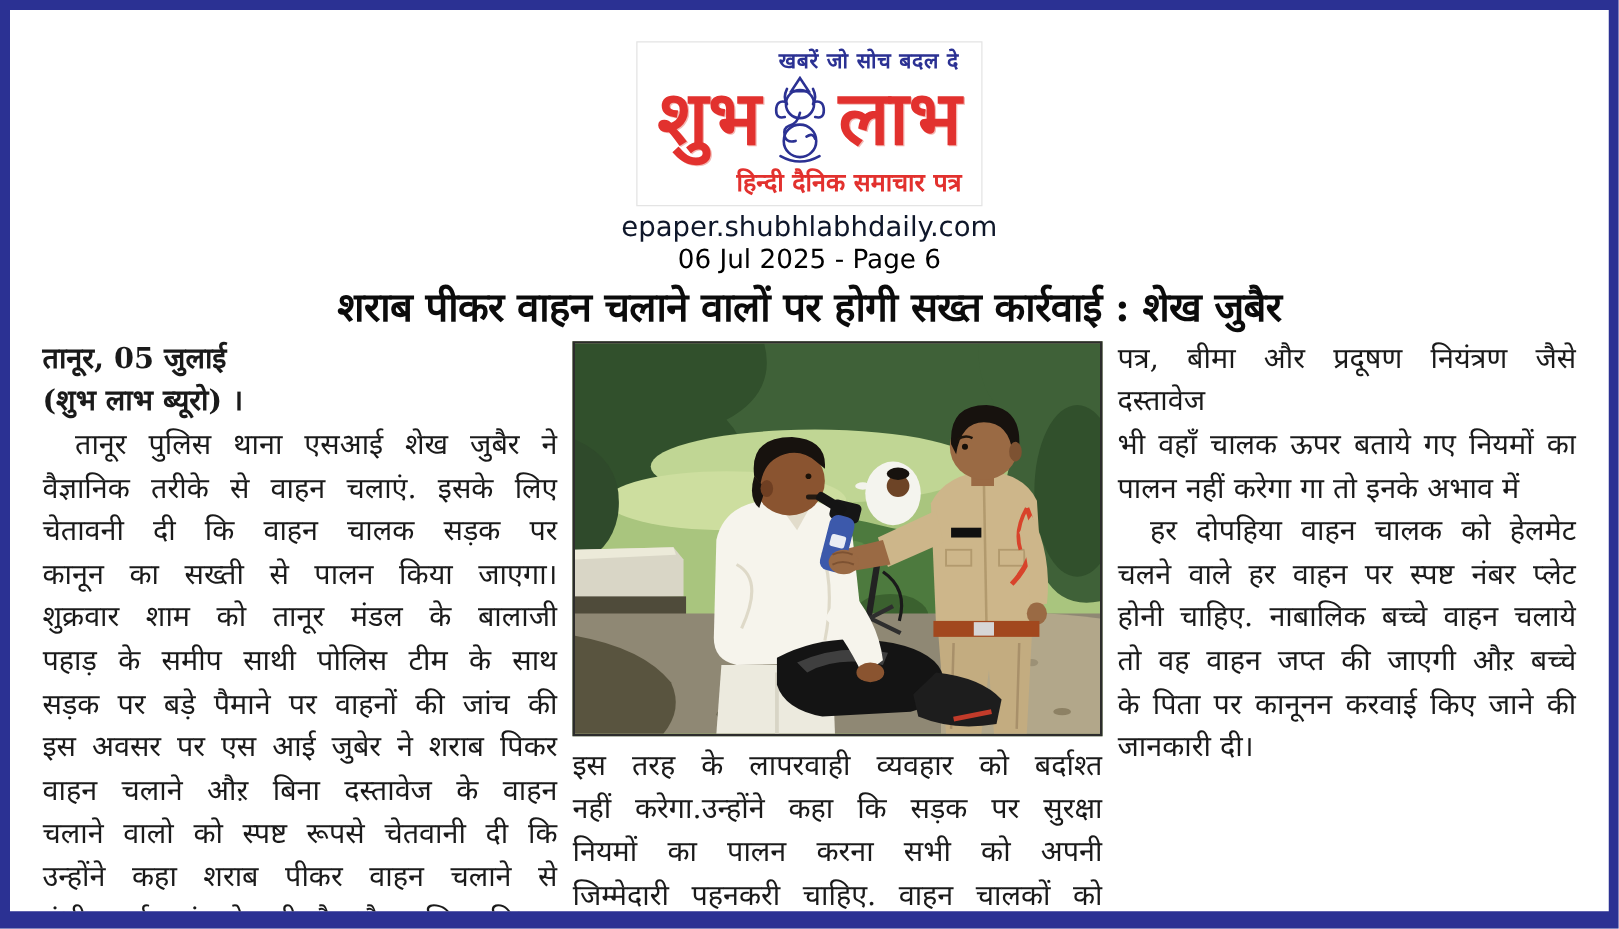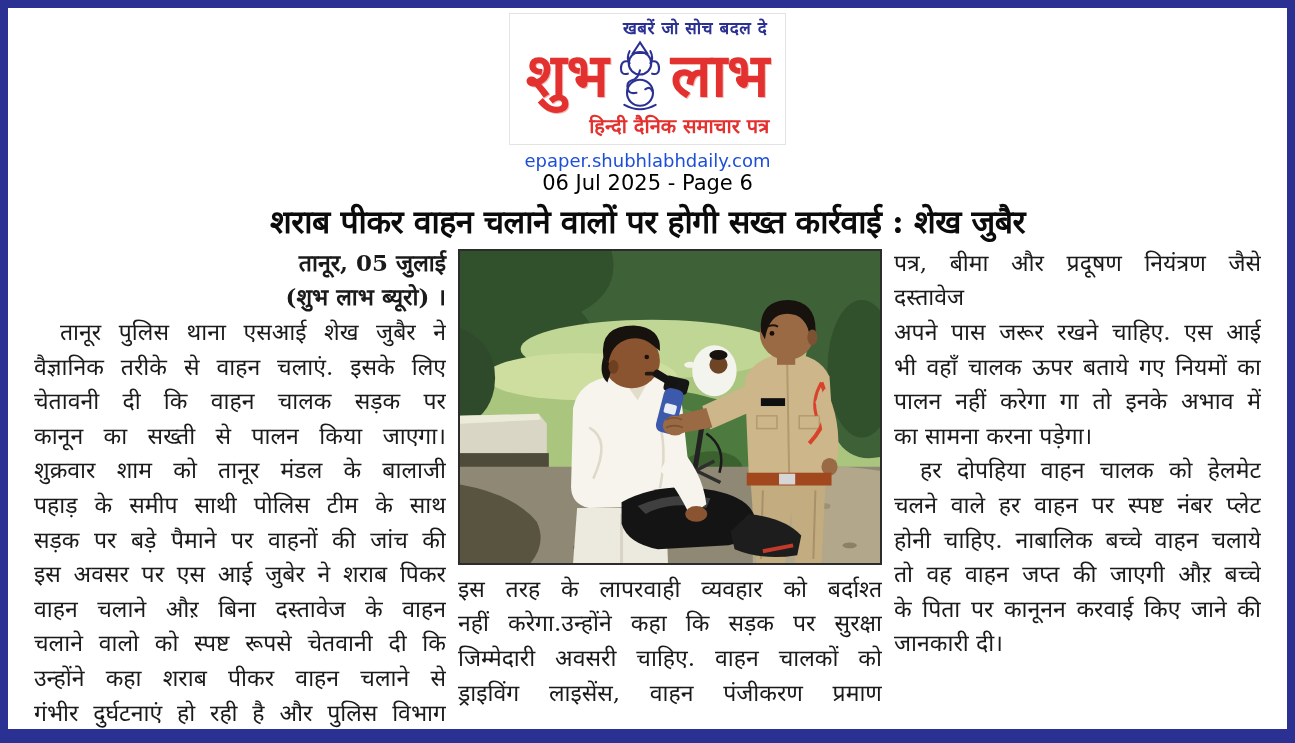--- a/index.html
+++ b/index.html
@@ -8,21 +8,21 @@
     width:1295px; height:743px;
     box-sizing:border-box;
     background:#ffffff;
     border:8px solid var(--border-blue,#2b3193);
     border-bottom-width:14px;
     overflow:hidden;
     font-family:"DejaVu Sans", sans-serif;
     color:#161616;
   }
   
-  .masthead { text-align:center; padding-top:5px; }
+  .masthead { text-align:center; padding-top:5px;margin-top:20px; }
   .logo-box {
     display:inline-block;
     border:1px solid #e4e4e4;
     padding:2px 16px 5px 16px;
     background:#ffffff;
     text-align:right;
   }
   .tagline {
     color:var(--border-blue,#2b3193);
     font-size:17px; font-weight:bold;
@@ -34,39 +34,39 @@
     color:var(--brand-red,#e2312e);
     font-family:"DejaVu Serif", serif;
     font-weight:bold; font-size:60px; line-height:.95;
     text-shadow:1px 1px 0 #f3b9b4;
   }
   .ganesha { width:52px; height:72px; display:inline-block; }
   .subtitle {
     color:var(--brand-red,#e2312e);
     font-size:20px; font-weight:bold; margin-top:1px;
   }
-  .site-url { font-size:18px; margin-top:5px; color:#1d4ed8; }
+  .site-url { font-size:22px; margin-top:5px; color:#0f172a; }
   .date-page { font-size:21px; color:#000000; }
   
   .headline {
     margin:9px 24px 2px 24px;
     text-align:center;
     font-family:"DejaVu Serif", serif;
     font-weight:bold;
     font-size:32px; line-height:1.15;
     color:#0b0b0b;
     letter-spacing:-0.5px;
   }
   
   .columns { display:flex; gap:12px; padding:0 26px; margin-top:5px; }
   .col { font-size:23px; line-height:34.6px; color:#1a1a1a; font-family:"DejaVu Serif", serif; }
   .col1 { width:412px; }
   .col2 { width:424px; }
   .col3 { flex:1; min-width:0; }
-  .dateline, .byline { font-weight:bold; text-align:right; white-space:nowrap; }
+  .dateline, .byline { font-weight:bold; text-align:left; white-space:nowrap; }
   .line { text-align:justify; text-align-last:justify; overflow:hidden; }
   .end-left .line:last-child { text-align-last:left; }
   .para-indent .line:first-child { text-indent:26px; }
   
   .photo {
     margin:3px 0 7px 0;
     border:2px solid #2c2c2c;
     height:312px;
     background:#8aa563;
   }
@@ -215,32 +215,31 @@
           <ellipse cx="213" cy="178" rx="12" ry="10" style="fill:var(--photo-skin-2)"></ellipse>
           <path d="M204 172 Q212 168 220 172 M204 180 Q212 176 221 180" stroke="#7d5232" stroke-width="1.6" fill="none"></path>
           <g transform="rotate(32 196 128)">
             <rect x="190" y="122" width="26" height="8" rx="3" fill="#141414"></rect>
           </g>
         </svg>
       </figure>
       <div class="lines">
           <div class="line">इस तरह के लापरवाही व्यवहार को बर्दाश्त</div>
           <div class="line">नहीं करेगा.उन्होंने कहा कि सड़क पर सुरक्षा</div>
-          <div class="line">जिम्मेदारी अवसरी चाहिए. वाहन चालकों को</div>
+          <div class="line">नियमों का पालन करना सभी को अपनी</div>
+          <div class="line">जिम्मेदारी पहनकरी चाहिए. वाहन चालकों को</div>
           <div class="line">ड्राइविंग लाइसेंस, वाहन पंजीकरण प्रमाण</div>
         </div>
     </div>
 
     <div class="col col3">
       <div class="lines end-left">
           <div class="line">पत्र, बीमा और प्रदूषण नियंत्रण जैसे दस्तावेज</div>
-          <div class="line">अपने पास जरूर रखने चाहिए. एस आई</div>
           <div class="line">भी वहाँ चालक ऊपर बताये गए नियमों का</div>
           <div class="line">पालन नहीं करेगा गा तो इनके अभाव में</div>
-          <div class="line">का सामना करना पड़ेगा।</div>
         </div>
       <div class="lines end-left para-indent">
           <div class="line">हर दोपहिया वाहन चालक को हेलमेट</div>
           <div class="line">चलने वाले हर वाहन पर स्पष्ट नंबर प्लेट</div>
           <div class="line">होनी चाहिए. नाबालिक बच्चे वाहन चलाये</div>
           <div class="line">तो वह वाहन जप्त की जाएगी औऱ बच्चे</div>
           <div class="line">के पिता पर कानूनन करवाई किए जाने की</div>
           <div class="line">जानकारी दी।</div>
         </div>
     </div>

